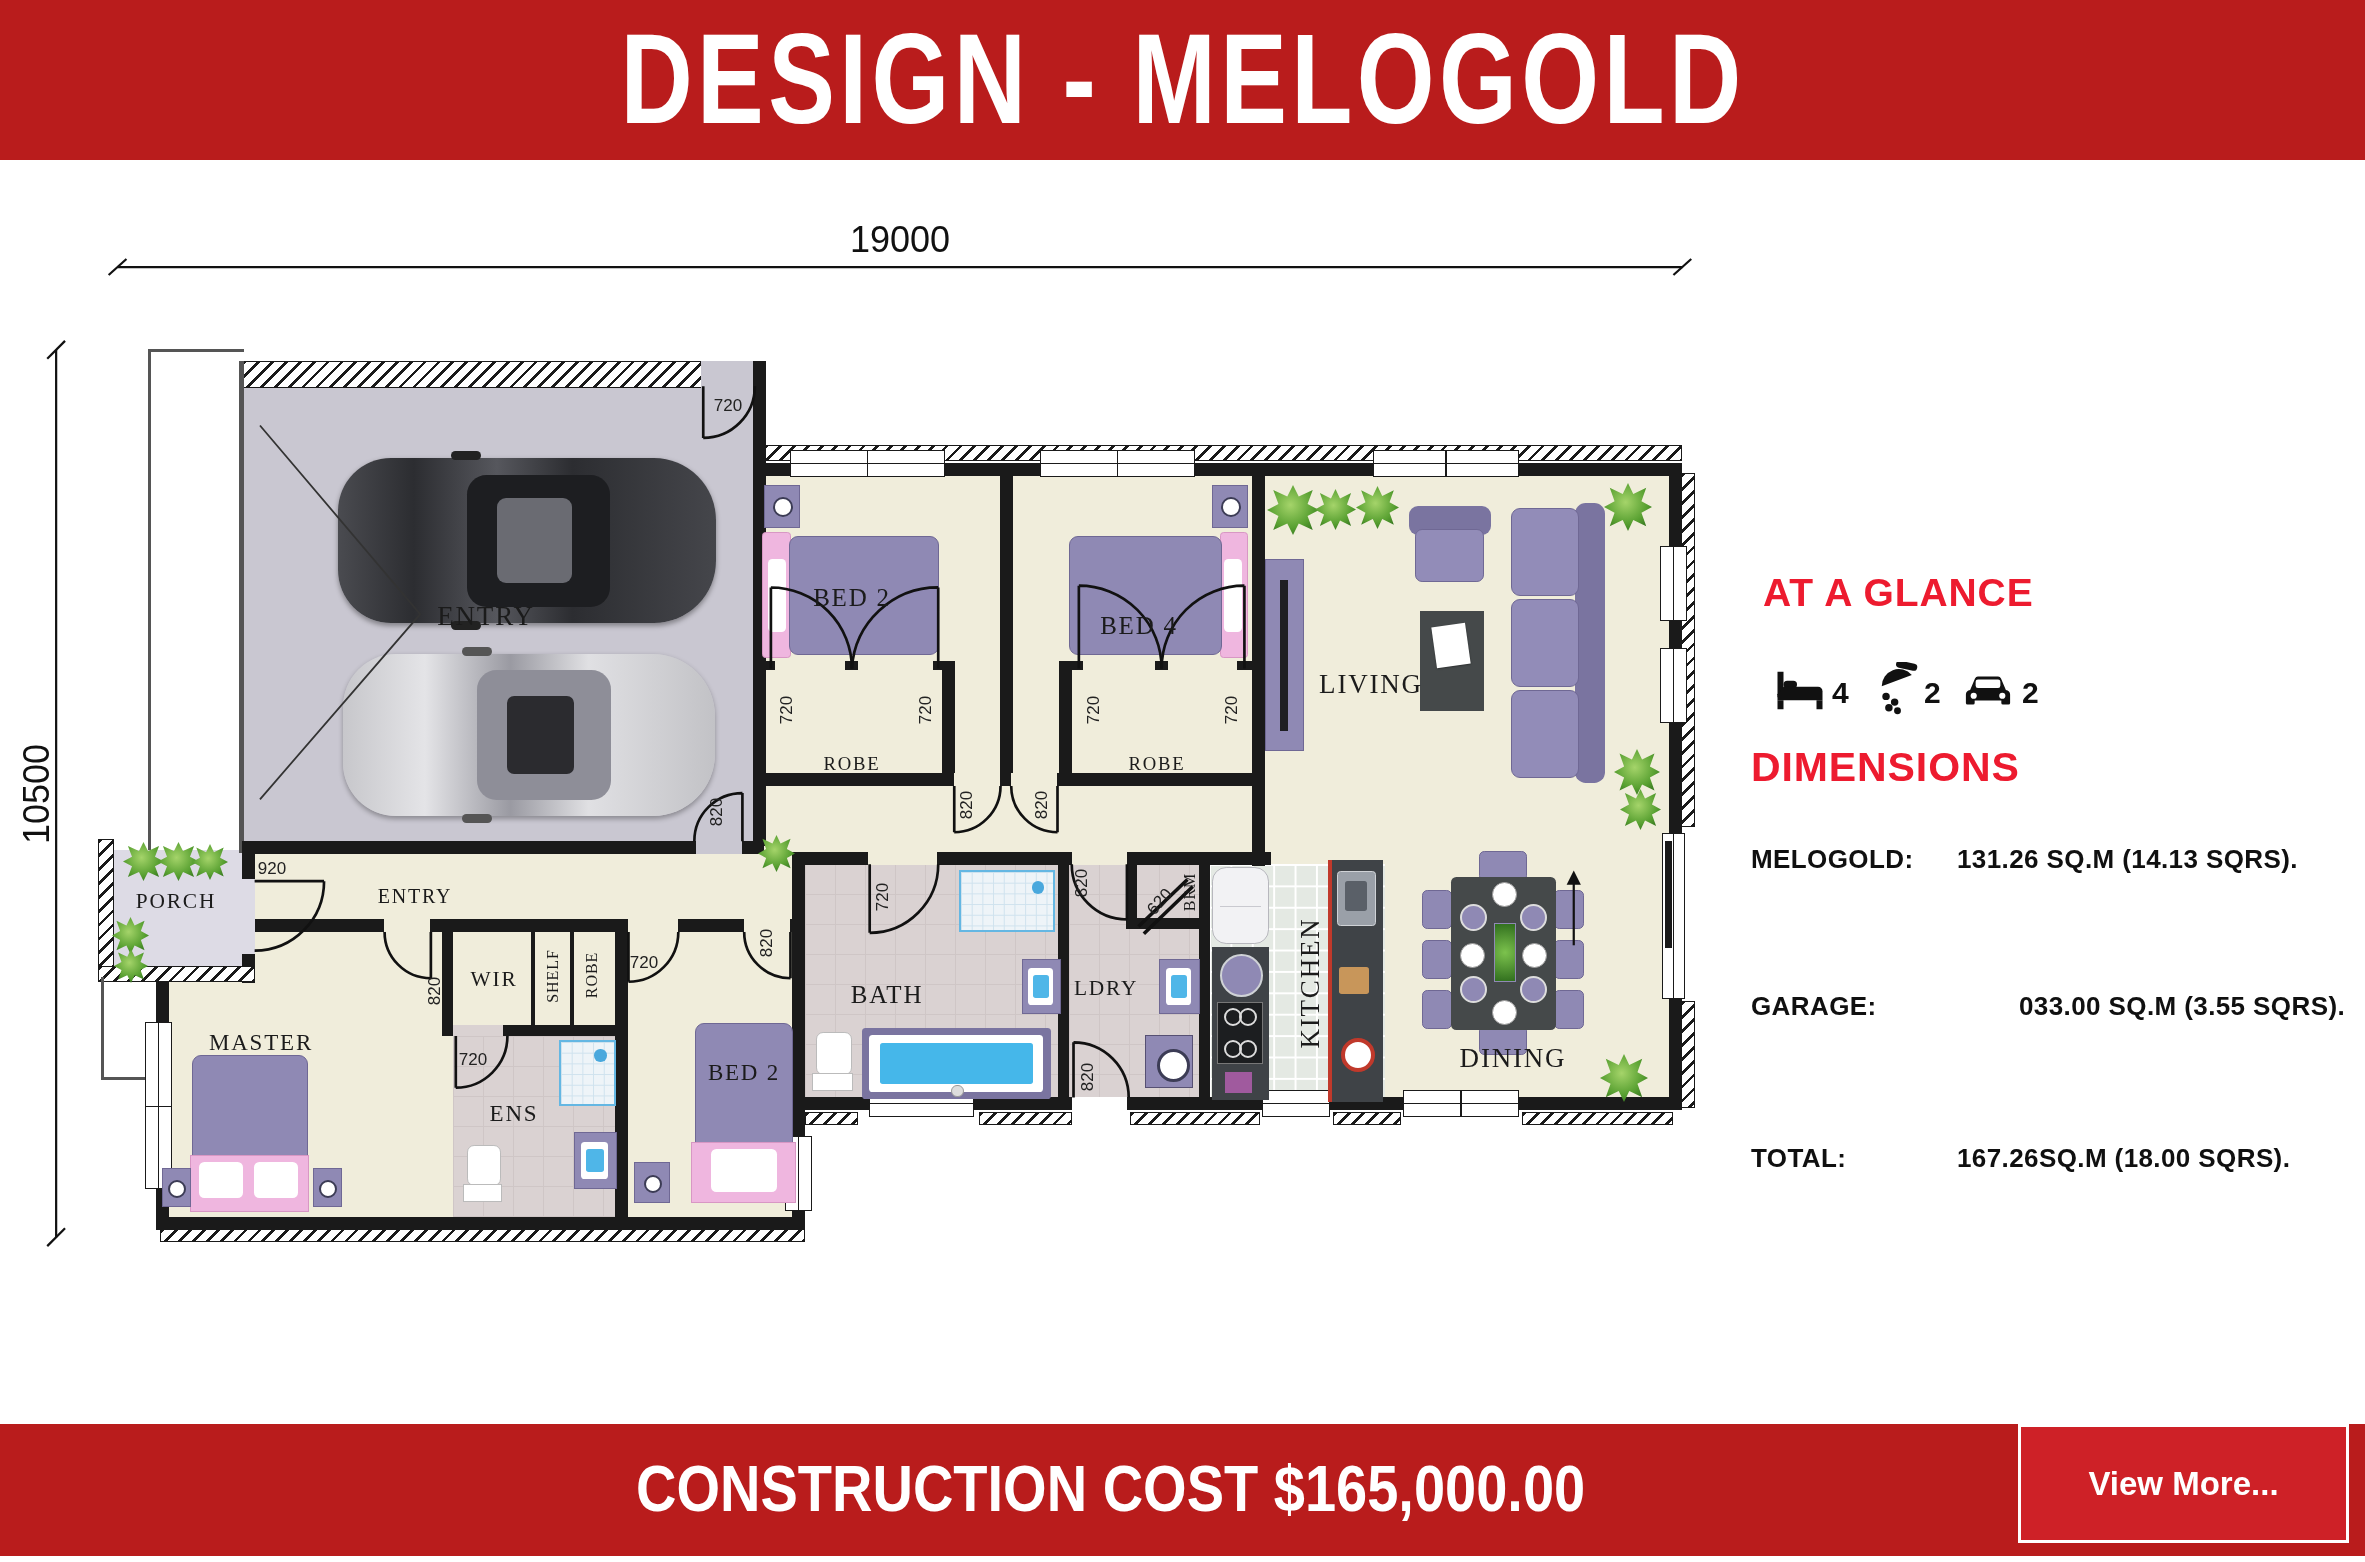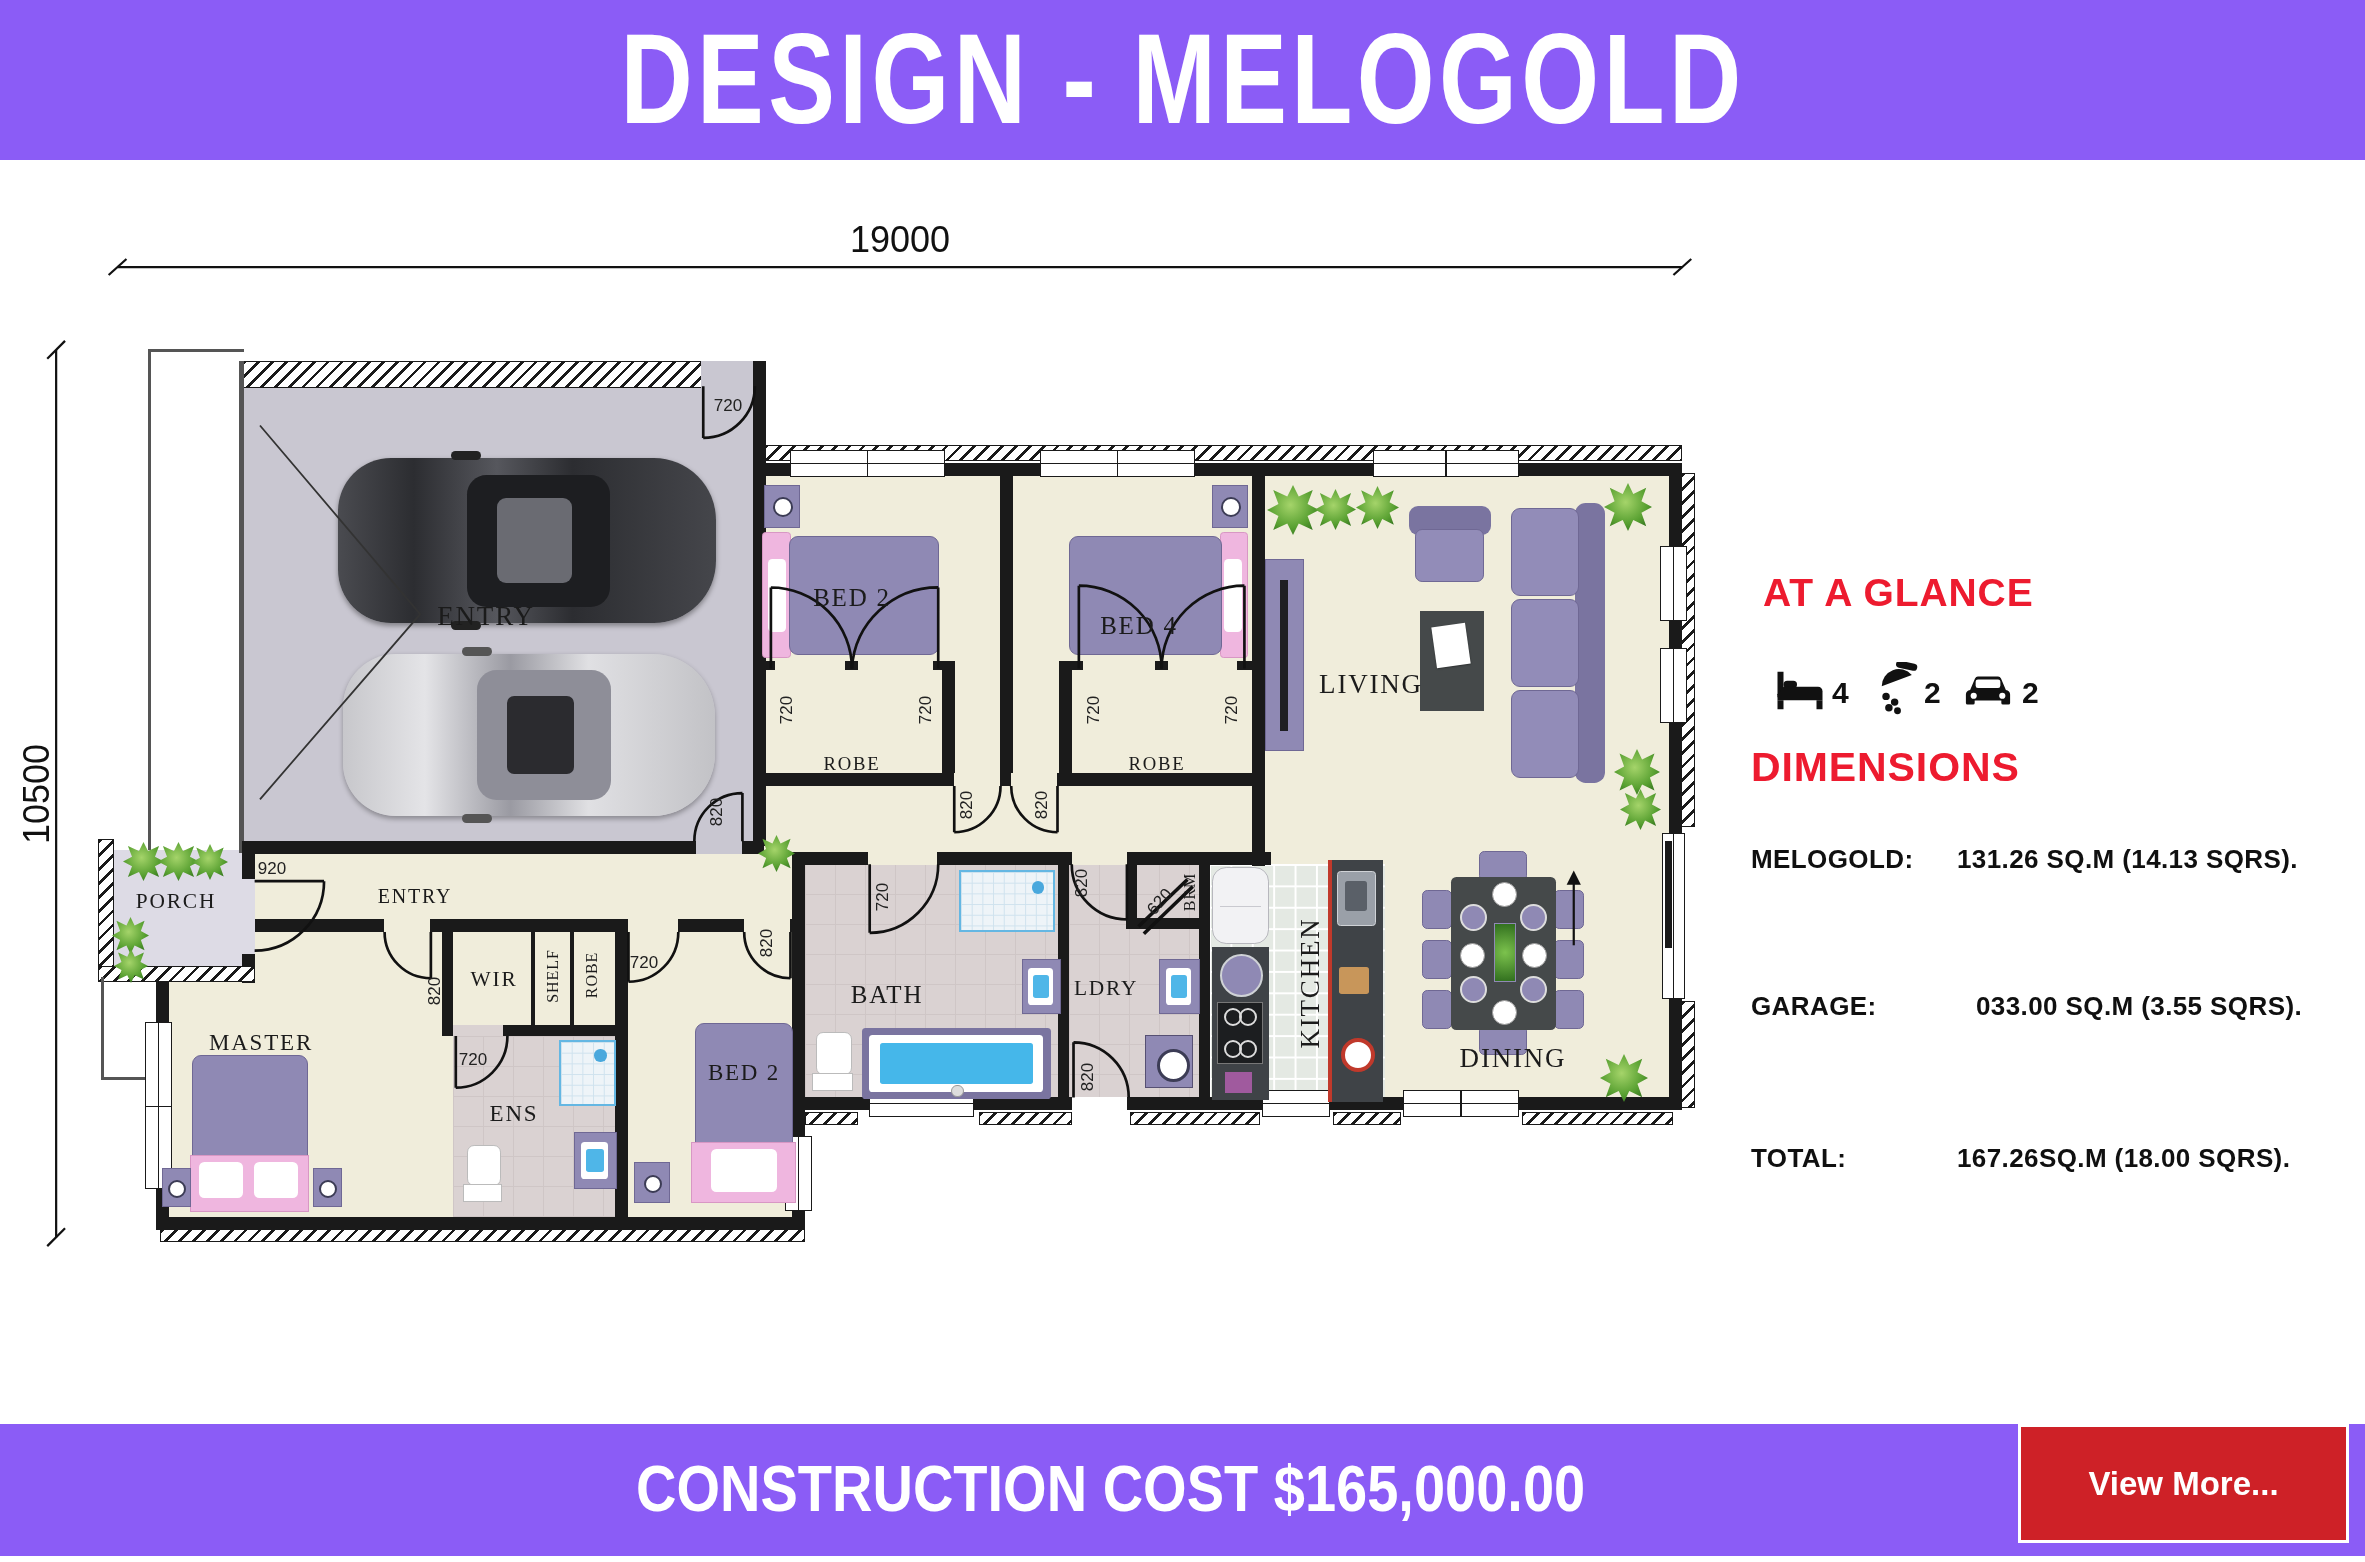--- a/index.html
+++ b/index.html
@@ -1,18 +1,18 @@
 <!DOCTYPE html>
 <html style="font-size:14.2px"><head>
 <meta charset="utf-8">
 <style>
   html,body{margin:0;padding:0;background:#fff;}
   .page{position:relative;width:2366px;height:1563px;background:#fff;overflow:hidden;
         font-family:"Liberation Sans",sans-serif;}
-  .band{position:absolute;left:0;width:2366px;background:#8b5cf6;}
+  .band{position:absolute;left:0;width:2366px;background:#b91c1c;}
   .title{position:absolute;left:0;top:0;width:2366px;height:160px;display:flex;align-items:center;justify-content:center;
          color:#fff;font-weight:bold;font-size:82px;letter-spacing:3.6px;transform:scale(1.22,1.55);transform-origin:center;}
   .cost{position:absolute;left:636px;top:1460px;height:59px;line-height:59px;color:#fff;font-weight:bold;
         font-size:50px;transform:scale(1.12,1.28);transform-origin:left center;white-space:nowrap;}
   .viewmore{position:absolute;left:2018px;top:1424px;width:331px;height:119px;background:#ce2127;border:3.6px solid #fff;
         box-sizing:border-box;display:flex;align-items:center;justify-content:center;color:#fff;font-weight:bold;
         font-size:33px;cursor:pointer;}
   .redhead{position:absolute;color:#ed1b2f;font-weight:bold;letter-spacing:0.9px;white-space:nowrap;}
   .dimrow{position:absolute;display:flex;font-weight:bold;color:#101010;font-size:26px;letter-spacing:0.4px;white-space:nowrap;}
   .dimrow .lab{width:206px;}
@@ -438,21 +438,21 @@
       <circle cx="24.8" cy="14.6" r="1.9" fill="#fff"></circle>
   </svg>
   <div class="cnt" style="left:2022px;top:676px;">2</div>
 
   <div class="redhead" style="left:1751px;top:744px;font-size:41px;">DIMENSIONS</div>
 
   <div class="dimrow" style="left:1751px;top:844px;">
     <span class="lab">MELOGOLD:</span>
     <span>131.26 SQ.M (14.13 SQRS).</span>
   </div>
-  <div class="dimrow" style="left:1751px;top:991px;">
+  <div class="dimrow" style="left:1751px;top:991px;gap:43px;">
     <span class="lab">GARAGE:</span>
     <span style="margin-left:19px;">033.00 SQ.M (3.55 SQRS).</span>
   </div>
   <div class="dimrow" style="left:1751px;top:1143px;">
     <span class="lab">TOTAL:</span>
     <span>167.26SQ.M (18.00 SQRS).</span>
   </div>
 
   <div class="band" style="top:1424px;height:132px;">
     <div class="cost" style="top:36px;">CONSTRUCTION COST $165,000.00</div>

